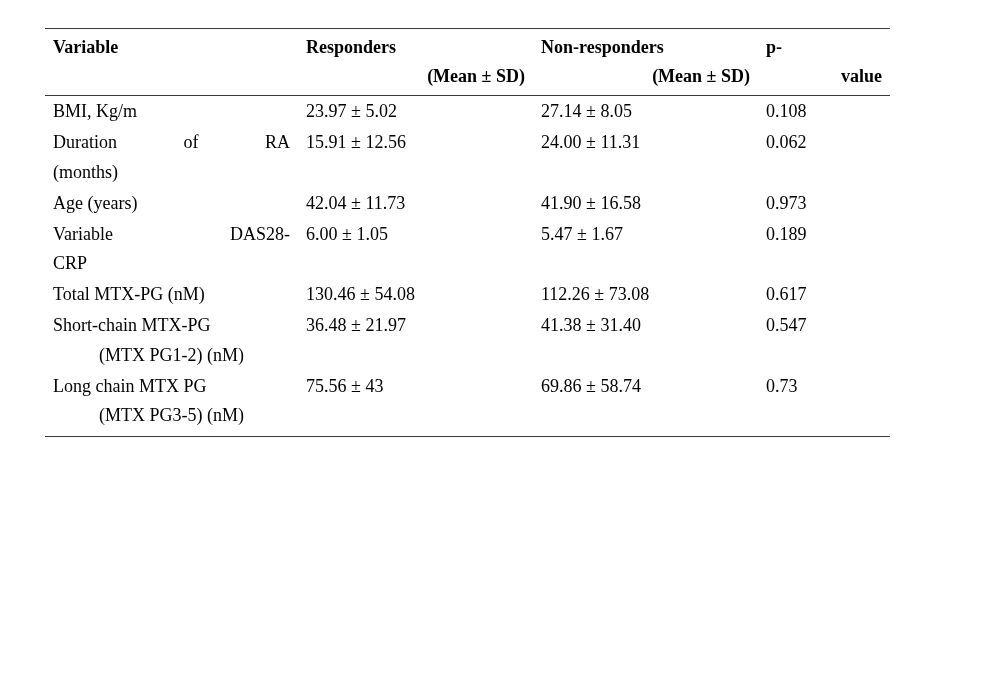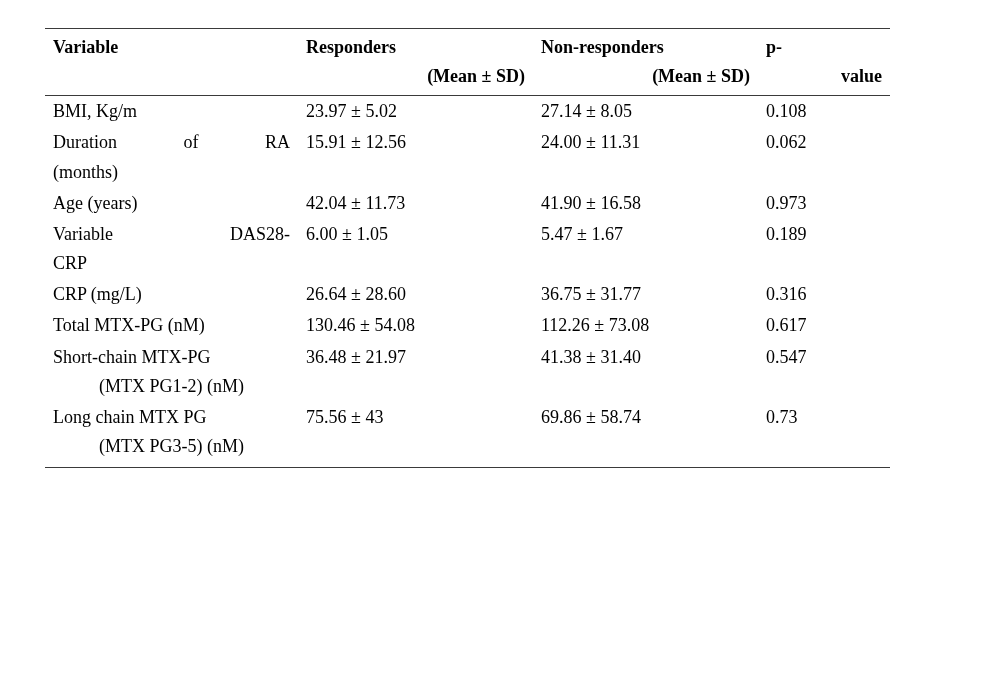--- a/index.html
+++ b/index.html
@@ -171,34 +171,20 @@
             <span class="nowrap">6.00 ± 1.05</span>
           </td>
           <td>
             <span class="nowrap">5.47 ± 1.67</span>
           </td>
           <td>
             <span class="nowrap">0.189</span>
           </td>
         </tr>
 
-        <tr>
-          <td>
-            <span class="nowrap">CRP (mg/L)</span>
-          </td>
-          <td>
-            <span class="nowrap">26.64 ± 28.60</span>
-          </td>
-          <td>
-            <span class="nowrap">36.75 ± 31.77</span>
-          </td>
-          <td>
-            <span class="nowrap">0.316</span>
-          </td>
-        </tr>
 
         <tr>
           <td>
             <span class="nowrap">Total MTX-PG (nM)</span>
           </td>
           <td>
             <span class="nowrap">130.46 ± 54.08</span>
           </td>
           <td>
             <span class="nowrap">112.26 ± 73.08</span>

